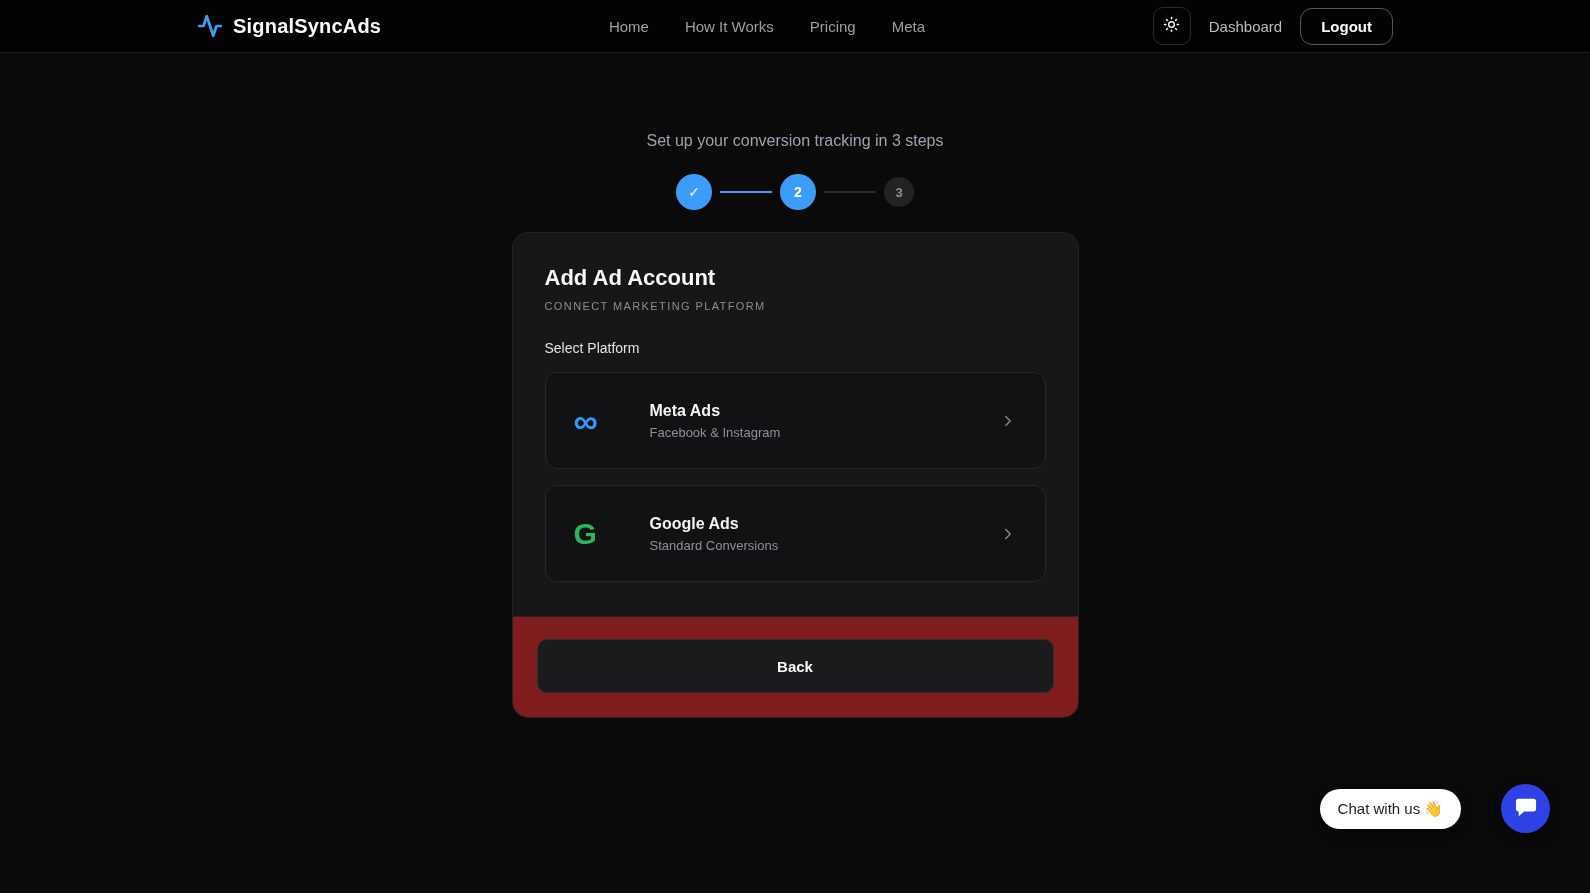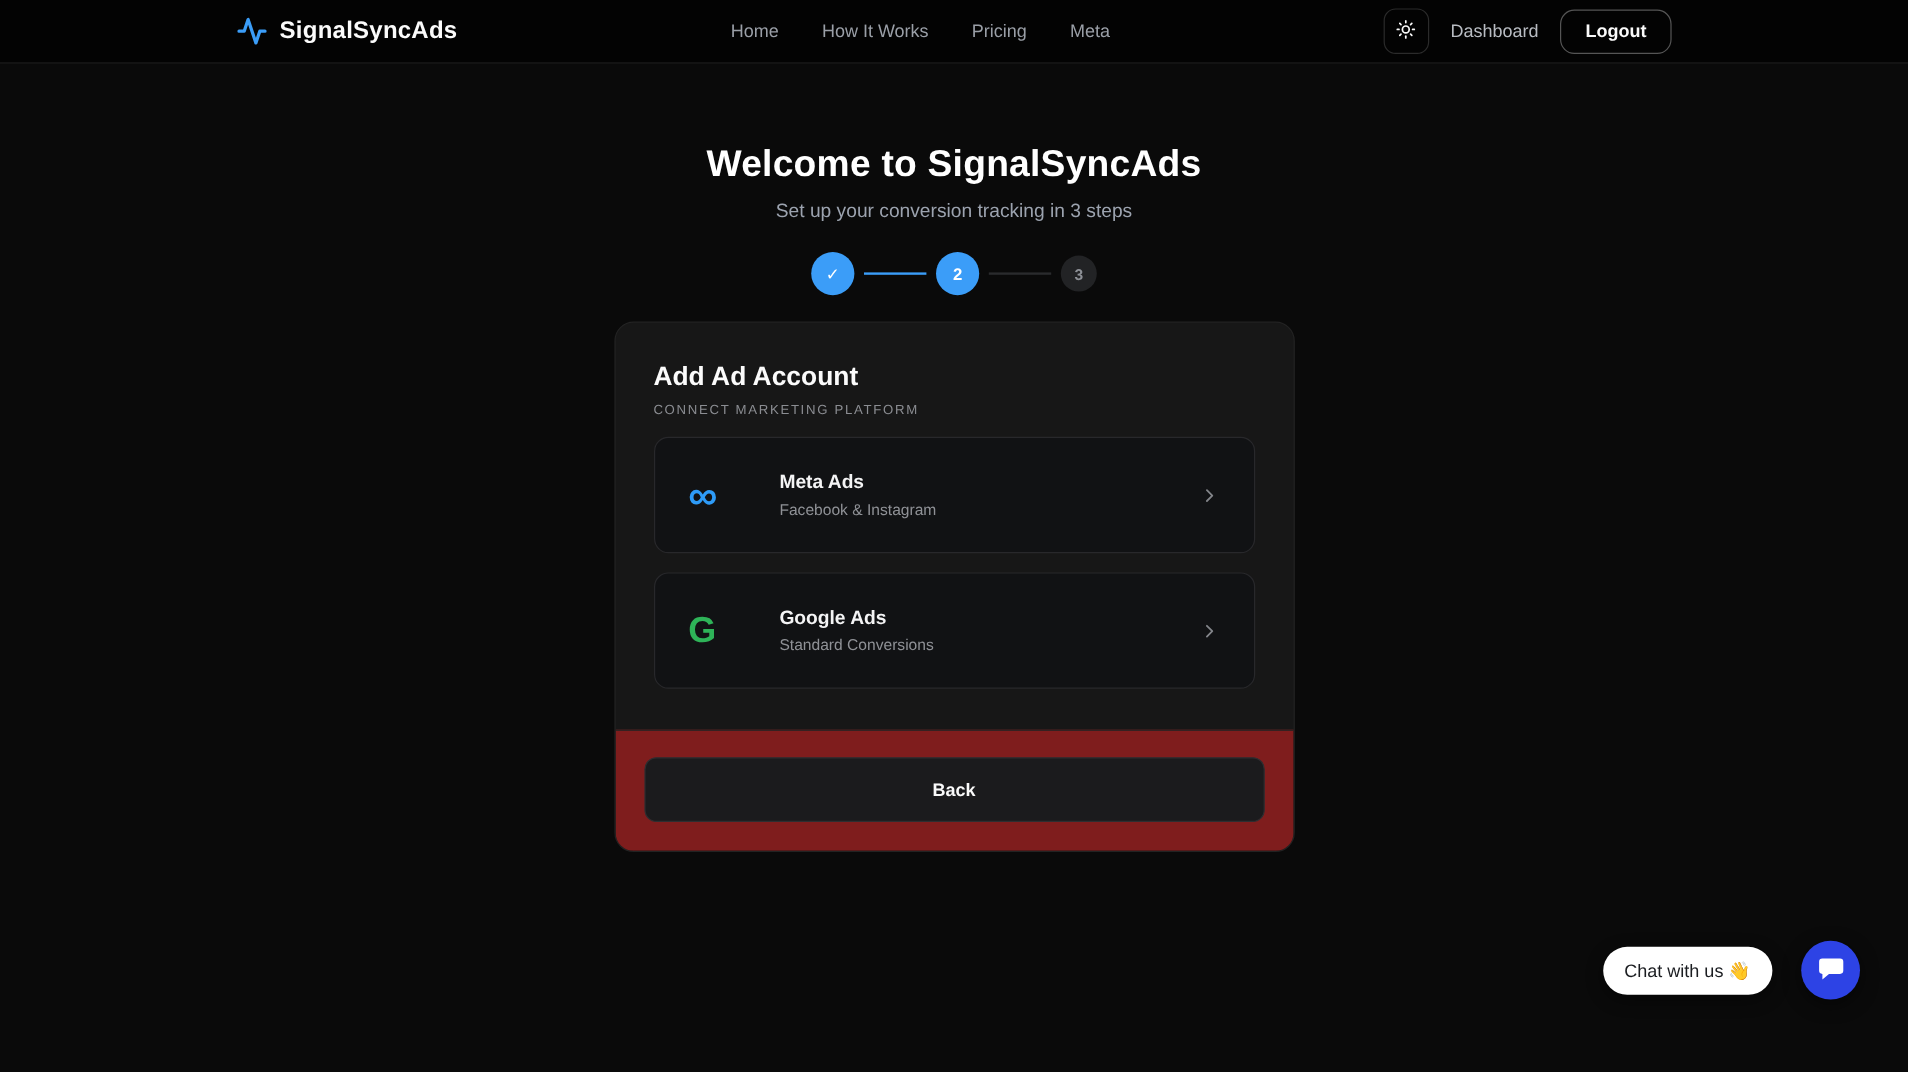--- a/index.html
+++ b/index.html
@@ -132,21 +132,21 @@
     color: #fafafa;
     font-family: inherit;
     font-size: 15px; font-weight: 600;
     cursor: pointer;
   }
 
   
   .chat-widget {
     position: absolute;
     right: 40px; bottom: 60px;
-    display: flex; align-items: center; gap: 24px;
+    display: flex; align-items: center; gap: 40px;
   }
   .chat-pill {
     background: #ffffff;
     color: #1b1d21;
     border: none;
     border-radius: 20px;
     height: 40px;
     padding: 0 18px;
     font-family: inherit;
     font-size: 15px;
@@ -200,35 +200,35 @@
             </svg>
         </span>
       </button>
       <span class="dash-link">Dashboard</span>
       <button class="logout-btn">Logout</button>
     </div>
   </div>
 </header>
 
 <main class="main">
-  <h1 class="page-title">Welcome to SignalSyncAds</h1>
   <p class="page-subtitle">Set up your conversion tracking in 3 steps</p>
 
   <div class="stepper">
     <div class="step-circle step-done">✓</div>
     <div class="step-line line-done"></div>
     <div class="step-circle step-active">2</div>
     <div class="step-line line-todo"></div>
     <div class="step-circle step-upcoming">3</div>
   </div>
 
   <section class="card">
     <div class="card-body">
       <h2 class="card-title">Add Ad Account</h2>
       <div class="card-subtitle">CONNECT MARKETING PLATFORM</div>
+      <div class="section-label">Select Platform</div>
 
       <div class="platform-row">
         <span class="platform-icon icon-meta" style="color:#2e9bf7">∞</span>
         <span class="platform-text">
           <span class="platform-name">Meta Ads</span>
           <span class="platform-desc">Facebook &amp; Instagram</span>
         </span>
         <span class="chevron">
           <svg width="18" height="18" viewBox="0 0 24 24" fill="none" stroke="#83858a" stroke-width="2" stroke-linecap="round" stroke-linejoin="round">
               <path d="m9 18 6-6-6-6"></path>

